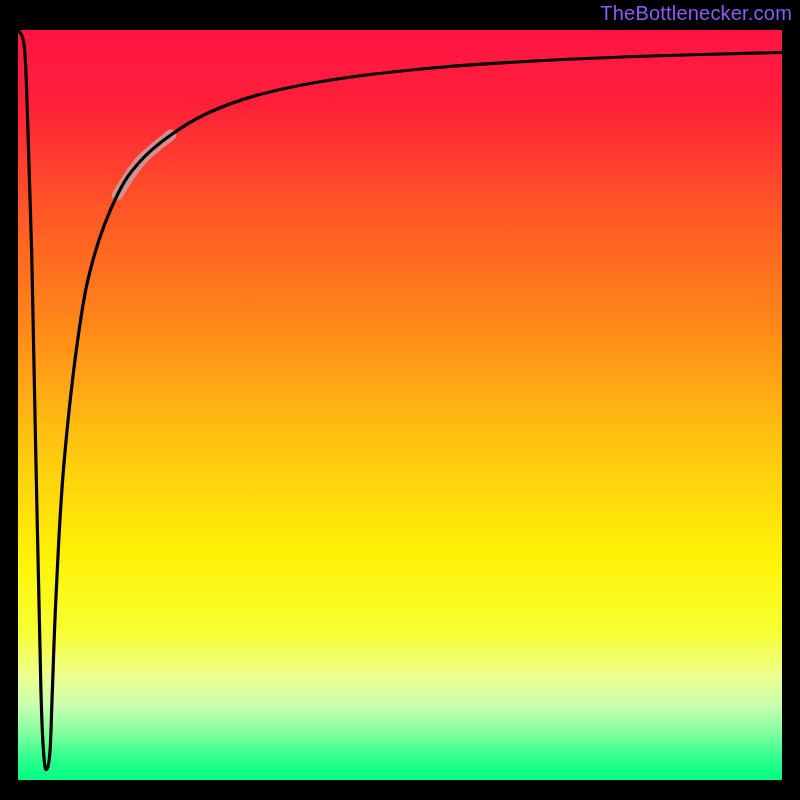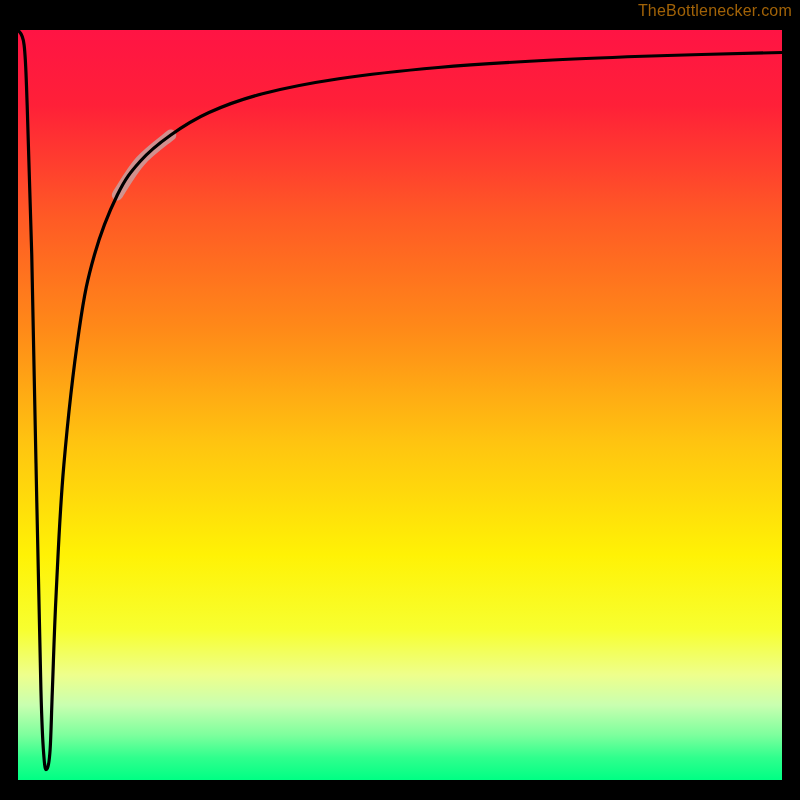--- a/index.html
+++ b/index.html
@@ -12,22 +12,22 @@
   }
   .container {
     position: relative;
     width: 800px;
     height: 800px;
   }
   .attribution {
     position: absolute;
     top: 2px;
     right: 8px;
-    color: #a16207;
-    font-size: 16px;
+    color: #8b5cf6;
+    font-size: 20px;
     letter-spacing: 0.2px;
     z-index: 10;
   }
   .plot-frame {
     position: absolute;
     left: 18px;
     top: 30px;
     width: 764px;
     height: 750px;
     background: #000;

